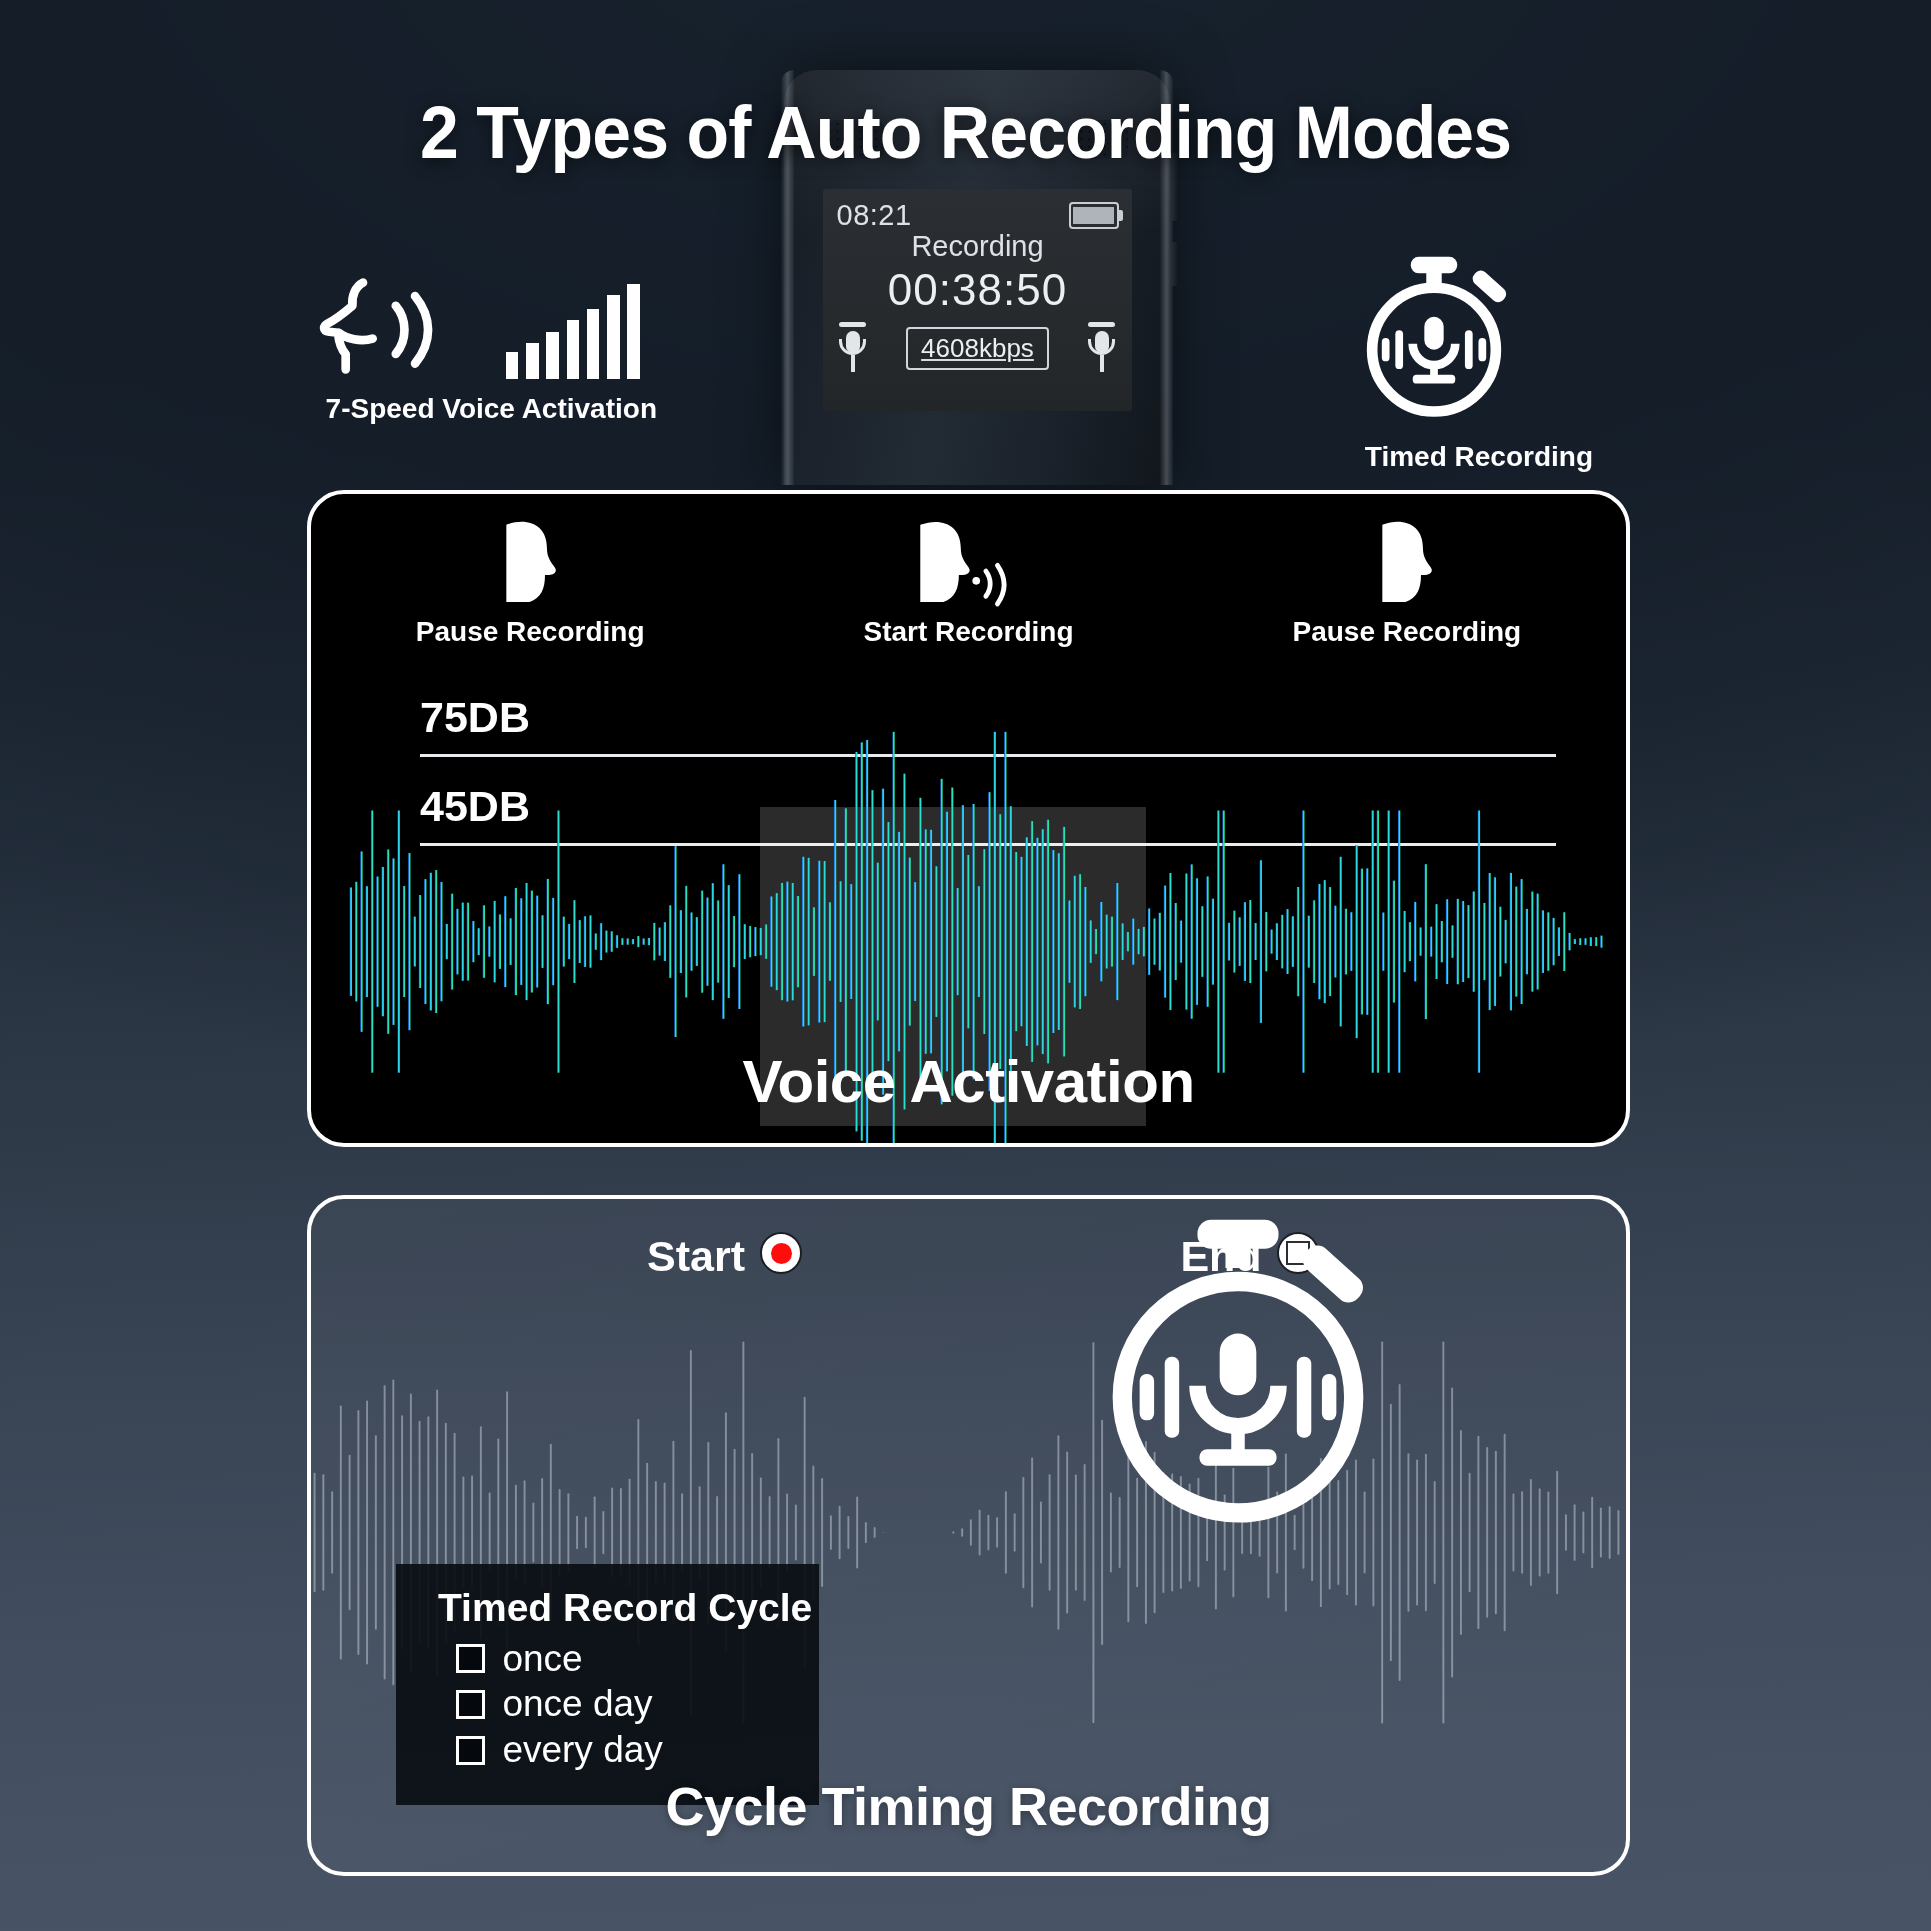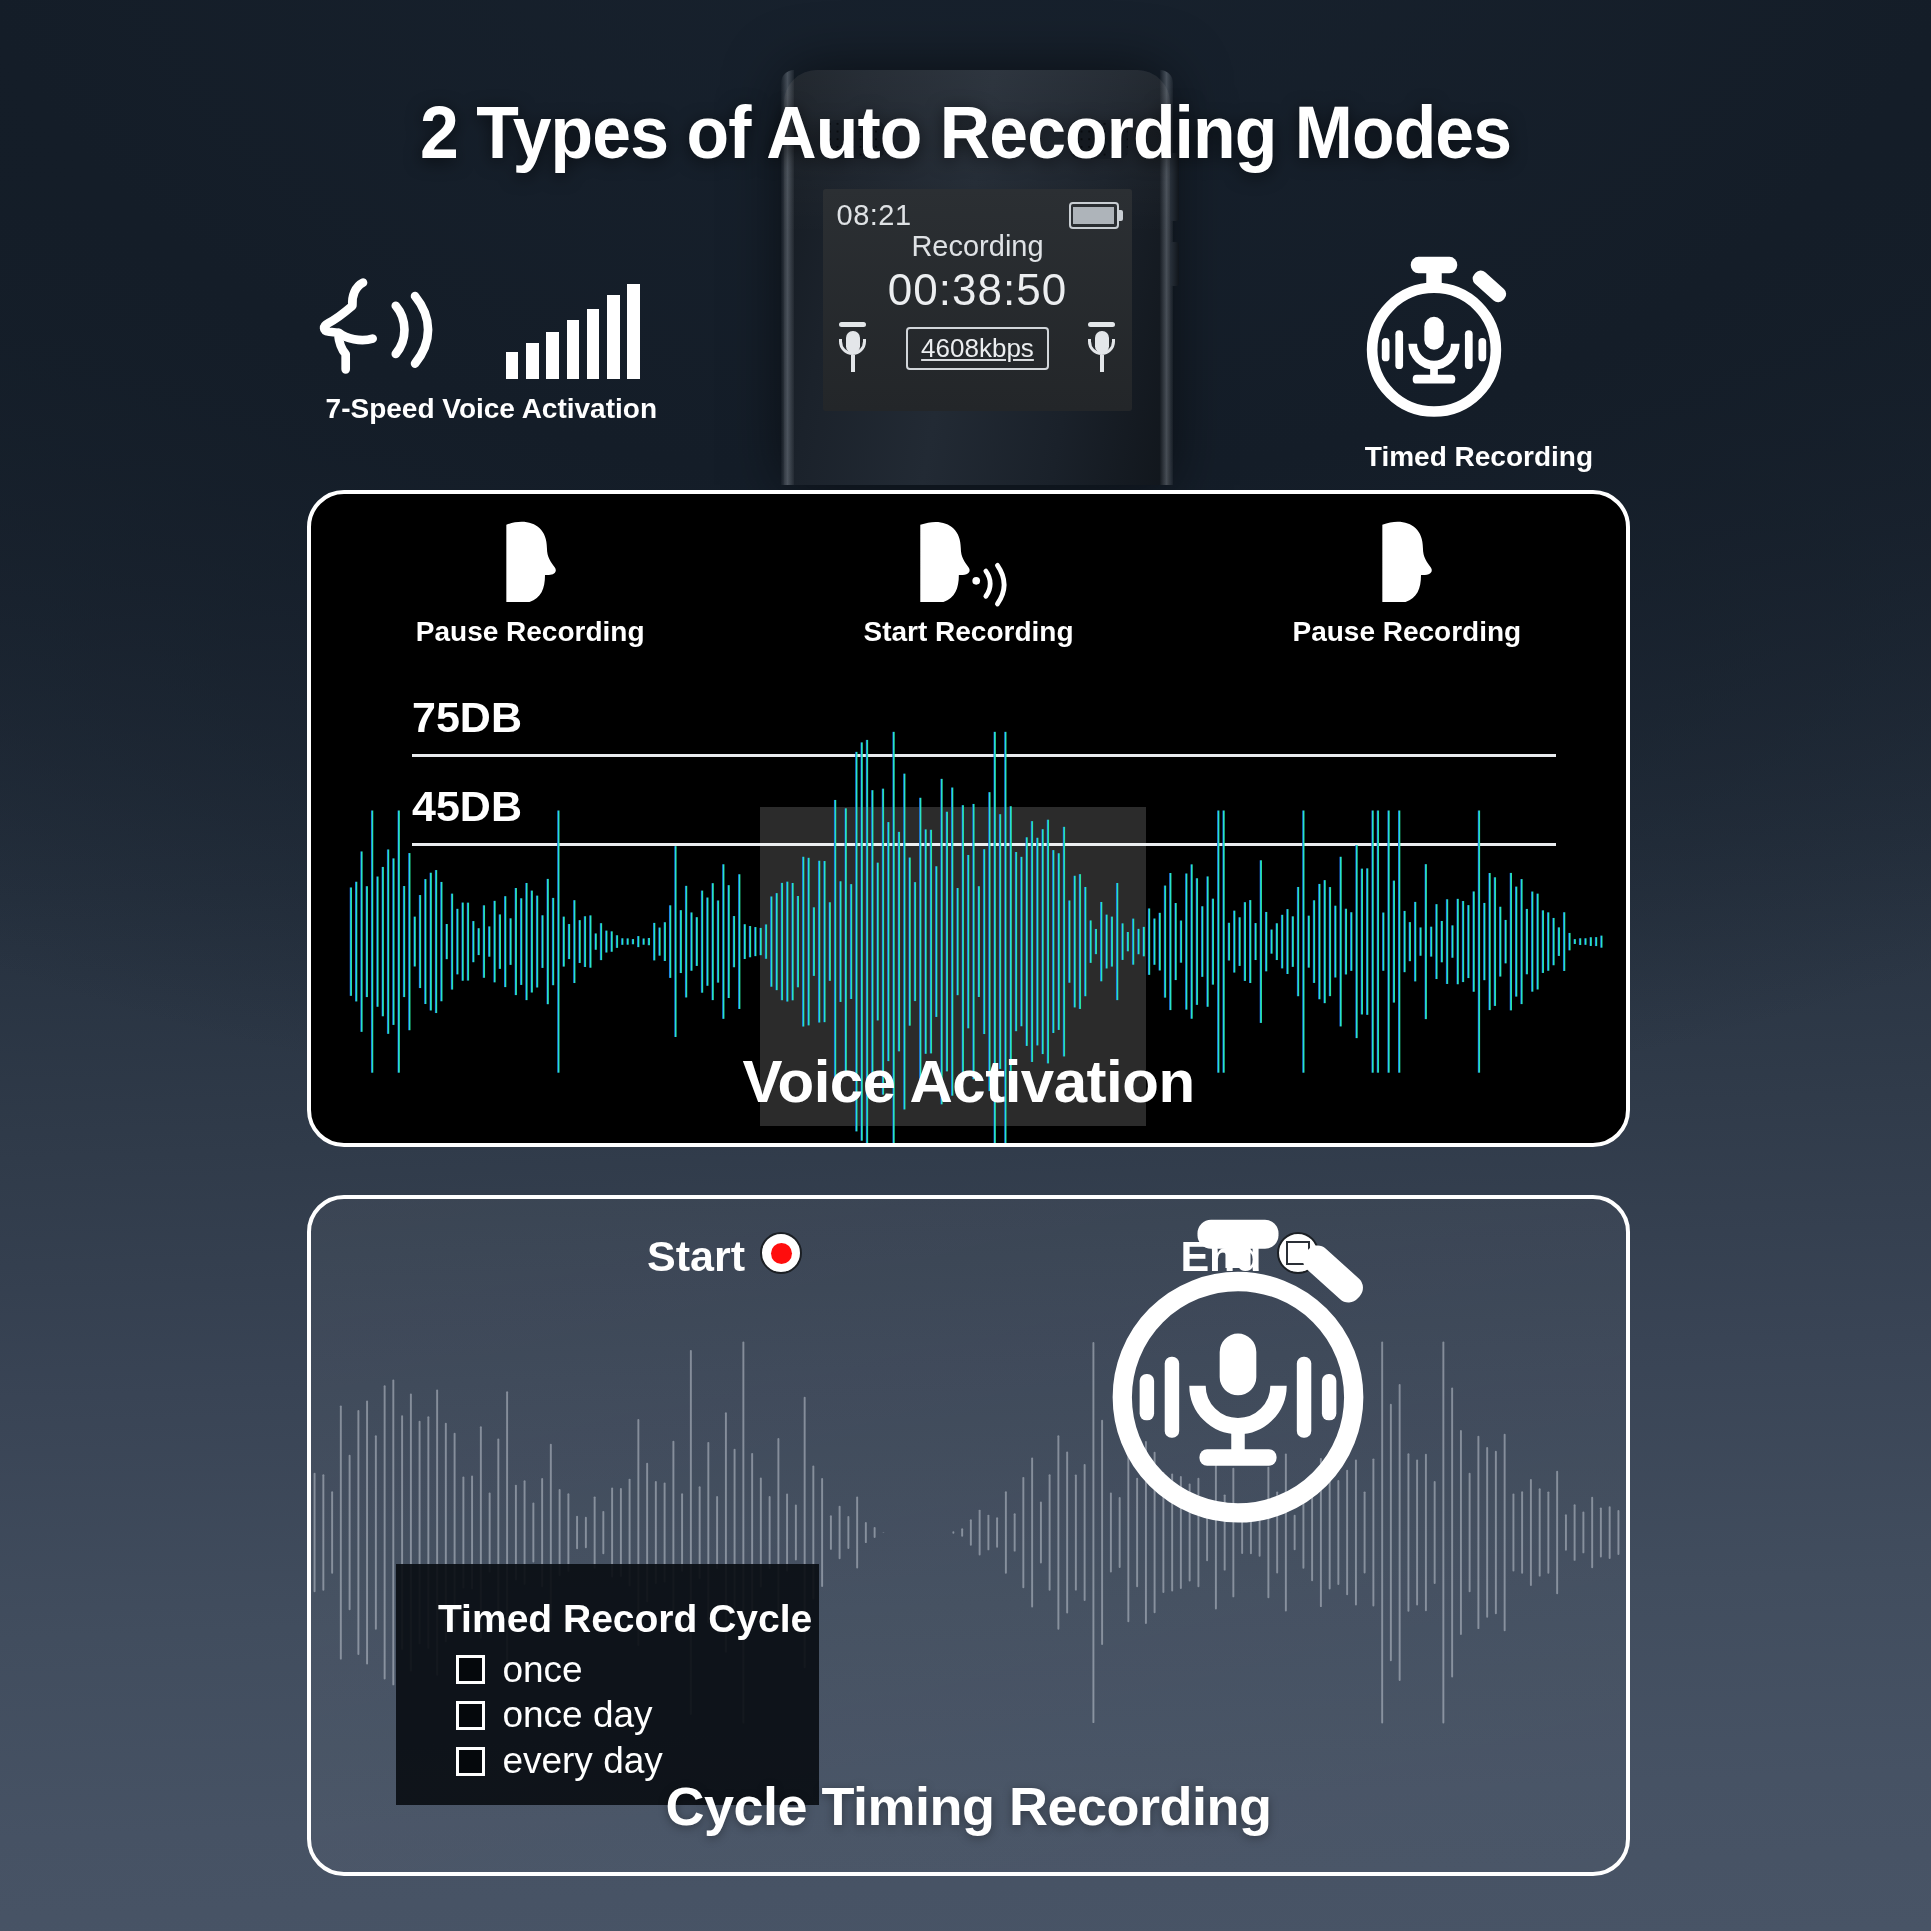--- a/index.html
+++ b/index.html
@@ -85,21 +85,21 @@
   
   .panel{
     position:absolute;border:4.8px solid #ffffff;border-radius:37px;box-sizing:border-box;
   }
   .panel-va{left:307px;top:490px;width:1323px;height:657px;background:#000;overflow:hidden;}
   .heads{position:absolute;left:0;right:0;top:21px;display:flex;}
   .head-col{flex:1;text-align:center;color:#fff;}
   .head-col .lbl{font-size:28px;font-weight:bold;margin-top:7.7px;}
   .head-art{height:93px;display:flex;align-items:center;justify-content:center;}
 
-  .db-rows{position:absolute;left:4px;right:0;top:174px;padding-left:12px;}
+  .db-rows{position:absolute;left:12px;right:0;top:174px;padding-left:12px;}
   .db-row{position:relative;height:89px;}
   .db-row .txt{position:absolute;left:85px;bottom:15.4px;color:#fff;font-size:43px;font-weight:bold;}
   .db-row .line{position:absolute;left:85px;right:70px;bottom:0;height:2.9px;background:#e9ecef;}
 
   .wave-wrap{position:absolute;left:0;right:0;top:212px;bottom:0;}
   .wave-hl{position:absolute;left:449px;top:101px;width:386px;height:319px;background:rgba(255,255,255,.17);}
   .wave-svg{position:absolute;left:0;top:0;width:100%;height:100%;}
   .panel-cap{
     position:absolute;left:0;right:0;bottom:27px;text-align:center;
     color:#fff;font-size:60px;font-weight:bold;letter-spacing:-0.5px;
@@ -115,21 +115,21 @@
   .tr-mark.start{left:336px;}
   .tr-mark.end{right:307px;}
   .pill{width:42px;height:42px;border-radius:50%;border:2.9px solid #1b1f24;background:#fff;
     display:flex;align-items:center;justify-content:center;box-sizing:border-box;}
   .pill .dot{width:21px;height:21px;border-radius:50%;background:#ff0d0d;}
   .pill .sq{width:19.3px;height:19.3px;background:#fff;border:1.9px solid #fff;}
   .pill.stopbg{background:#fff;}
   .pill.stopbg .sq{background:#ffffff;outline:2.9px solid #2a2f36;outline-offset:-1px;}
 
   .cycle-box{position:absolute;left:85px;top:365px;width:423px;height:241px;
-    background:rgba(10,14,20,.92);padding:29px 0 0 0;box-sizing:border-box;}
+    background:rgba(10,14,20,.92);padding:18px 0 0 0;box-sizing:border-box;}
   .cycle-title{color:#fff;font-size:39px;font-weight:bold;margin:3.9px 0 7.7px 42px;}
   .cycle-item{display:flex;align-items:center;gap:17.4px;margin:3.9px 0 3.9px 60px;color:#fff;font-size:37px;}
   .cbox{width:29px;height:29px;border:3.9px solid #fff;background:#05080c;box-sizing:border-box;flex:0 0 auto;}
 
   .sw-big{position:absolute;left:782px;top:15.4px;width:290px;height:324px;}
   .tr-cap{position:absolute;left:0;right:0;bottom:35px;text-align:center;color:#fff;
     font-size:54px;font-weight:bold;letter-spacing:-0.5px;text-shadow:0 1.9px 9.7px rgba(0,0,0,.35);}
 </style>
 </head>
 <body>

